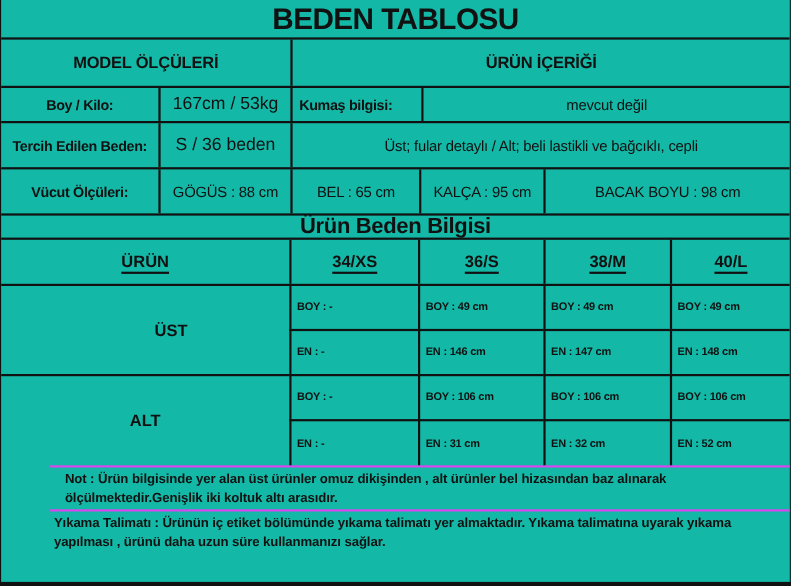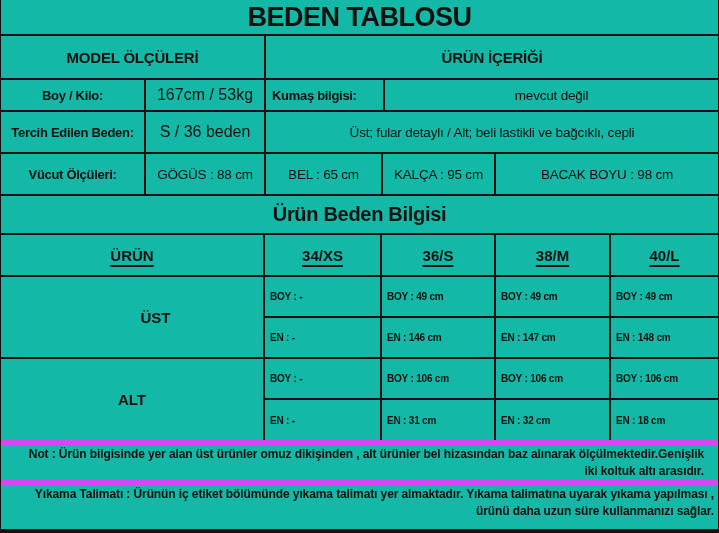--- a/index.html
+++ b/index.html
@@ -36,21 +36,21 @@
   .r1 { grid-template-columns: 143px 120px 119px 1fr; height: 32px; }
   .r2 { grid-template-columns: 143px 120px 1fr; height: 42px; }
   .r3 { grid-template-columns: 143px 120px 117px 113px 1fr; height: 42px; }
   .lbl { font-size: 13px; font-weight: bold; letter-spacing: -0.3px; text-align: center; }
   .lbl.left { justify-content: flex-start; padding-left: 6px; text-align: left; }
   .val { font-size: 16px; font-weight: 400; }
   .meas { font-size: 13.5px; font-weight: 400; letter-spacing: -0.2px; }
 
   
   .sec-title {
-    height: 39px; border-top: 2px solid #111;
+    height: 22px; border-top: 2px solid #111;
     display: flex; align-items: center; justify-content: center;
     font-size: 20px; font-weight: bold; letter-spacing: -0.3px;
   }
 
   
   .size-header { grid-template-columns: 262px 117px 114px 115px 1fr; height: 42px; }
   .size-header .cell {
     font-size: 15px; font-weight: bold;
     text-decoration: underline; text-underline-offset: 4px; text-decoration-thickness: 1.5px;
   }
@@ -67,24 +67,25 @@
   }
   .prod {
     display: flex; align-items: center; justify-content: center;
     font-size: 15px; font-weight: bold;
   }
   .prod-ust { grid-column: 1; grid-row: 1 / 3; margin-left: 47px; }
   .prod-alt { grid-column: 1; grid-row: 3 / 5; }
 
   
   .note {
-    border-top: 6px solid #d946ef;
+    border-top: 2px solid #d946ef;
     display: flex; align-items: center; justify-content: center;
-    text-align: right; font-weight: bold; font-size: 12px; line-height: 1.4;
+    text-align: left; font-weight: bold; font-size: 12px; line-height: 1.4;
     letter-spacing: -0.1px;
+    margin-left: 44px;
   }
   .note-1 { height: 40px; padding: 0 14px; }
   .note-2 { height: 39px; padding: 0 4px; }
 </style>
 </head>
 <body>
 
 <div class="sheet">
 
   <div class="title-bar">BEDEN TABLOSU</div>
@@ -136,19 +137,19 @@
     <div class="data bl bt">EN : 147 cm</div>
     <div class="data bl bt">EN : 148 cm</div>
     <div class="prod prod-alt bt">ALT</div>
     <div class="data bl bt">BOY : -</div>
     <div class="data bl bt">BOY : 106 cm</div>
     <div class="data bl bt">BOY : 106 cm</div>
     <div class="data bl bt">BOY : 106 cm</div>
     <div class="data bl bt">EN : -</div>
     <div class="data bl bt">EN : 31 cm</div>
     <div class="data bl bt">EN : 32 cm</div>
-    <div class="data bl bt">EN : 18 cm</div>
+    <div class="data bl bt">EN : 52 cm</div>
   </div>
 
   <div class="note note-1">Not : Ürün bilgisinde yer alan üst ürünler omuz dikişinden , alt ürünler bel hizasından baz alınarak ölçülmektedir.Genişlik iki koltuk altı arasıdır.</div>
   <div class="note note-2">Yıkama Talimatı : Ürünün iç etiket bölümünde yıkama talimatı yer almaktadır. Yıkama talimatına uyarak yıkama yapılması , ürünü daha uzun süre kullanmanızı sağlar.</div>
 
 </div>
 
 </body></html>

